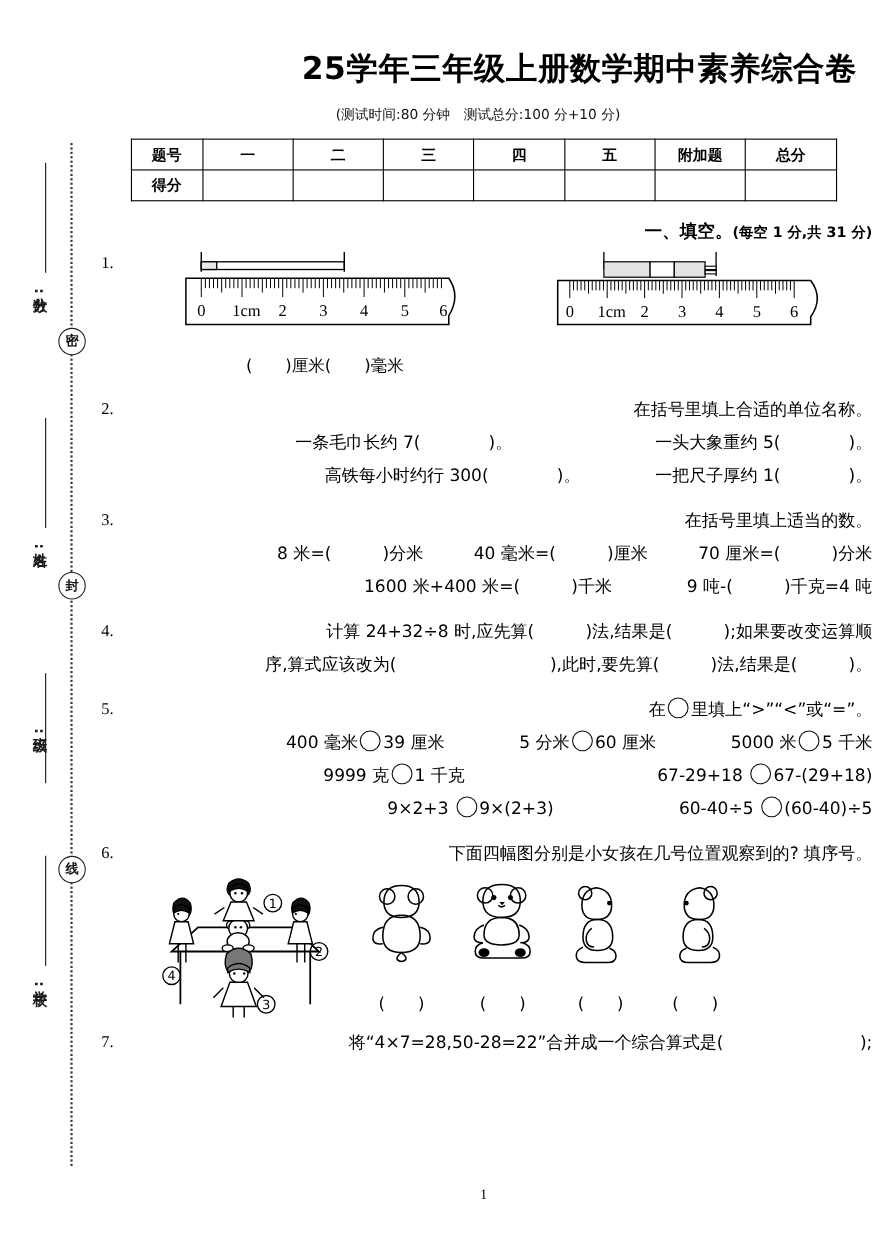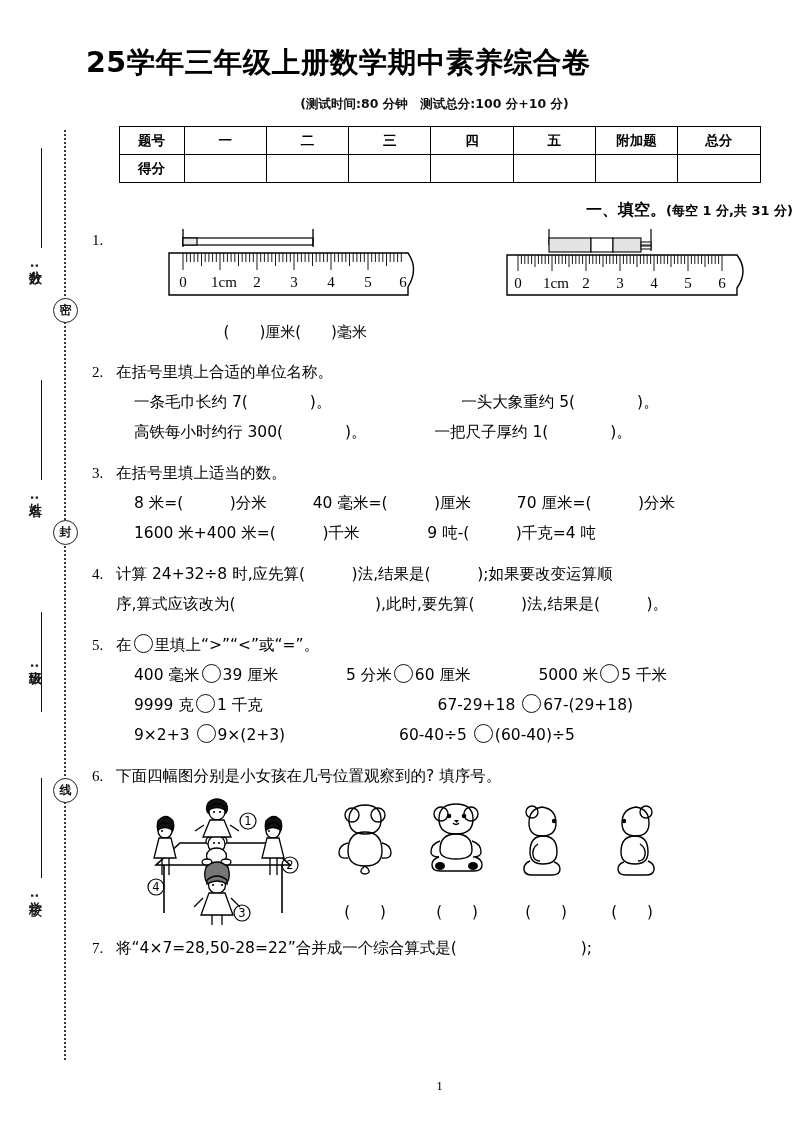--- a/index.html
+++ b/index.html
@@ -70,34 +70,34 @@
   
   #content {
     position: absolute;
     left: 86px;
     top: 0;
     width: 707px;
     height: 1121px;
   }
   #paper-title {
     margin: 44px 0 0 0;
-    text-align: left;
+    text-align: right;
     font-family: "DejaVu Sans", sans-serif;
     font-size: 28.5px;
     font-weight: bold;
     letter-spacing: 0.5px;
     color: #000;
     padding-right: 14px;
   }
   #paper-subtitle {
     margin: 14px 0 0 0;
     text-align: center;
     font-size: 12.5px;
     font-family: "DejaVu Sans", sans-serif;
-    font-weight: bold;
+    font-weight: normal;
     color: #111;
     padding-right: 10px;
   }
   #score-table {
     margin: 13px auto 0 auto;
     border-collapse: collapse;
     width: 642px;
     table-layout: fixed;
   }
   #score-table td {
@@ -130,21 +130,21 @@
     line-height: 30px;
     font-family: "DejaVu Sans", sans-serif;
   }
   .q .qnum {
     position: absolute;
     left: 6px;
     top: 0;
     font-family: "Liberation Serif", serif;
     font-size: 15px;
   }
-  .q-line { white-space: nowrap; }
+  .q-line { white-space: nowrap; text-align: right; }
   .indent { padding-left: 18px; }
 
   .blank-sm { display: inline-block; width: 36px; }
   .blank-md { display: inline-block; width: 58px; }
   .blank-lg { display: inline-block; width: 120px; }
 
   .circ {
     display: inline-block;
     width: 17px; height: 17px;
     border: 1.3px solid #111;

